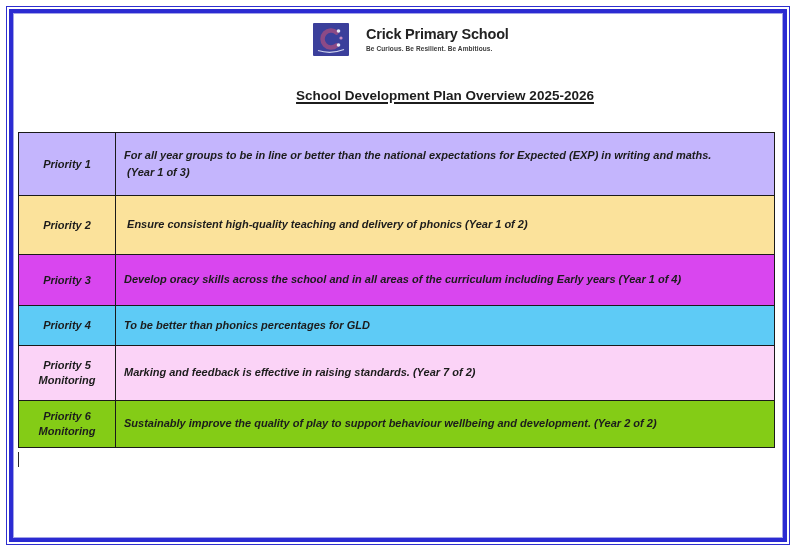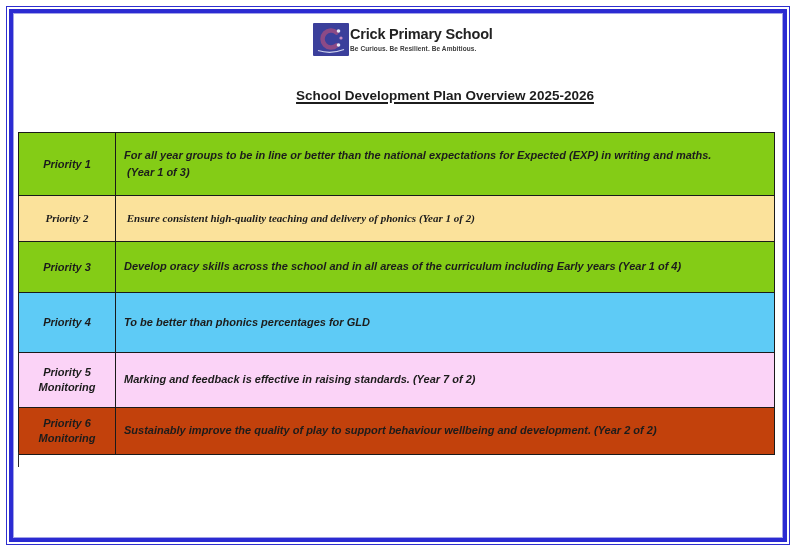--- a/index.html
+++ b/index.html
@@ -10,21 +10,21 @@
   
   .pb-outer{
     position:absolute;top:6px;left:6px;right:10px;bottom:14px;
     border:1px solid #2e2ecf;pointer-events:none;
   }
   .pb-inner{
     position:absolute;top:9px;left:9px;right:13px;bottom:17px;
     border:4px solid #2b2bd2;box-shadow:inset 0 0 0 1px #a3a3e8;pointer-events:none;
   }
   
-  .logo{position:absolute;top:23px;left:313px;display:flex;align-items:flex-start;gap:1px;}
+  .logo{position:absolute;top:23px;left:313px;display:flex;align-items:flex-start;gap:17px;}
   .logo-icon{width:36px;height:34px;flex:0 0 auto;}
   .logo-textblock{display:flex;flex-direction:column;padding-top:3px;}
   .school-name{font-size:14.5px;font-weight:bold;letter-spacing:-0.2px;color:#222;line-height:1.15;}
   .tagline{font-size:6.5px;font-weight:bold;color:#3a3a3a;margin-top:2px;letter-spacing:0.1px;}
   
   .doc-title{
     position:absolute;top:88px;left:0;width:100%;text-align:center;
     font-size:13.5px;font-weight:bold;
     text-decoration:underline;text-decoration-thickness:1.5px;text-underline-offset:2px;margin-left:45px;
   }
@@ -33,22 +33,22 @@
     position:absolute;left:18px;top:132px;width:757px;
     border-collapse:collapse;table-layout:fixed;
   }
   table.plan td{
     border:1.5px solid #1a1a1a;
     font-size:11px;font-weight:bold;font-style:italic;color:#1c1c1c;
     vertical-align:middle;
   }
   td.label-cell{width:92px;text-align:center;line-height:1.35;padding:2px;}
   td.desc-cell{padding:2px 8px 2px 8px;line-height:1.55;white-space:pre-line;}
-  tr.r0{height:63px;} tr.r1{height:46px;font-family:Liberation Serif, serif;} tr.r2{height:51px;}
-  tr.r3{height:60px;} tr.r4{height:55px;} tr.r5{height:47px;}
+  tr.r0{height:63px;} tr.r1{height:59px;} tr.r2{height:51px;}
+  tr.r3{height:40px;} tr.r4{height:55px;} tr.r5{height:47px;}
   
   .cursor{position:absolute;left:18px;top:452px;width:1px;height:15px;background:#2a2a2a;}
 </style>
 </head>
 <body>
 
 <div class="page">
 
   <div class="pb-outer"></div>
   <div class="pb-inner"></div>
@@ -67,57 +67,57 @@
     <div class="logo-textblock">
       <div class="school-name">Crick Primary School</div>
       <div class="tagline">Be Curious. Be Resilient. Be Ambitious.</div>
     </div>
   </div>
 
   <div class="doc-title">School Development Plan Overview 2025-2026</div>
 
   <table class="plan">
     <tbody>
-      <tr class="r0" style="background: #84cc16; padding-left: 12px;">
+      <tr class="r0" style="background: #c4b5fd; padding-left: 12px;">
         <td class="label-cell">
           <div>Priority 1</div>
           <div></div>
         </td>
         <td class="desc-cell">For all year groups to be in line or better than the national expectations for Expected (EXP) in writing and maths.
 &nbsp;(Year 1 of 3)</td>
       </tr>
       <tr class="r1" style="background: rgb(251, 226, 155);">
         <td class="label-cell">
           <div>Priority 2</div>
           <div></div>
         </td>
         <td class="desc-cell">&nbsp;Ensure consistent high-quality teaching and delivery of phonics (Year 1 of 2)</td>
       </tr>
-      <tr class="r2" style="background: #84cc16;">
+      <tr class="r2" style="background: #d946ef;">
         <td class="label-cell">
           <div>Priority 3</div>
           <div></div>
         </td>
         <td class="desc-cell">Develop oracy skills across the school and in all areas of the curriculum including Early years (Year 1 of 4)</td>
       </tr>
       <tr class="r3" style="background: rgb(94, 203, 246);">
         <td class="label-cell">
           <div>Priority 4</div>
           <div></div>
         </td>
         <td class="desc-cell">To be better than phonics percentages for GLD</td>
       </tr>
       <tr class="r4" style="background: rgb(251, 211, 247); margin-top: 7px;">
         <td class="label-cell">
           <div>Priority 5</div>
           <div>Monitoring</div>
         </td>
         <td class="desc-cell">Marking and feedback is effective in raising standards. (Year 7 of 2)</td>
       </tr>
-      <tr class="r5" style="background: #c2410c;">
+      <tr class="r5" style="background: #84cc16;">
         <td class="label-cell">
           <div>Priority 6</div>
           <div>Monitoring</div>
         </td>
         <td class="desc-cell">Sustainably improve the quality of play to support behaviour wellbeing and development. (Year 2 of 2)</td>
       </tr>
     </tbody>
   </table>
 
   <div class="cursor"></div>

